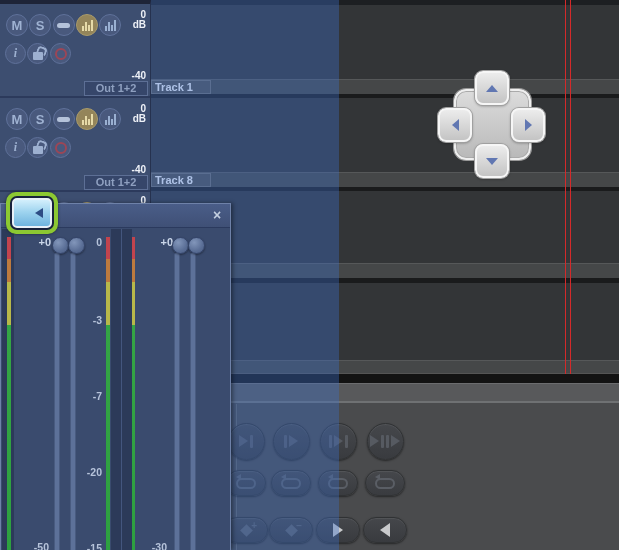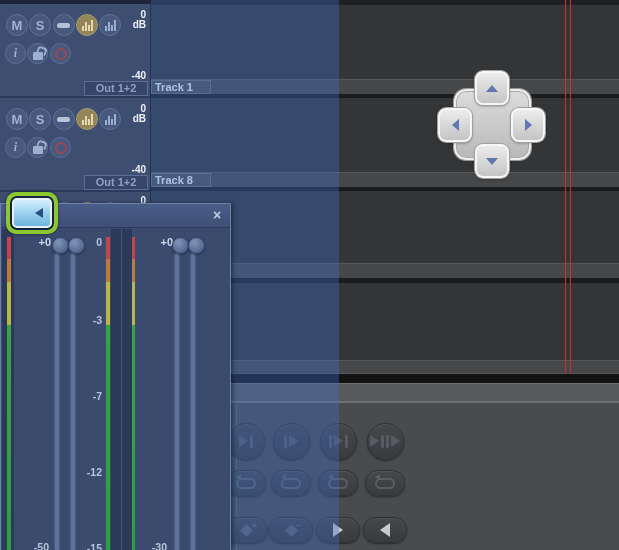--- a/index.html
+++ b/index.html
@@ -318,21 +318,21 @@
 
     <div class="gainlbl" style="left:26px;top:32px;">+0</div>
     <div class="fadertrack" style="left:53px;"></div>
     <div class="fadertrack" style="left:69px;"></div>
     <div class="knob" style="left:50.5px;top:33px;"></div>
     <div class="knob" style="left:66.5px;top:33px;"></div>
 
     <div class="tick" style="top:32px;">0</div>
     <div class="tick" style="top:110px;">-3</div>
     <div class="tick" style="top:186px;">-7</div>
-    <div class="tick" style="top:262px;">-12</div>
+    <div class="tick" style="top:262px;">-20</div>
     <div class="tick" style="top:338px;">-15</div>
 
     <div class="meterbar" style="left:105px;width:3.5px;"></div>
     <div class="well" style="left:109.5px;top:25px;width:21px;height:322px;">
       <div style="position:absolute;left:10px;top:0;width:1px;height:100%;background:#44567e;"></div>
     </div>
     <div class="meterbar" style="left:130.5px;width:3.5px;"></div>
 
     <div class="gainlbl" style="left:148px;top:32px;">+0</div>
     <div class="fadertrack" style="left:173px;"></div>

